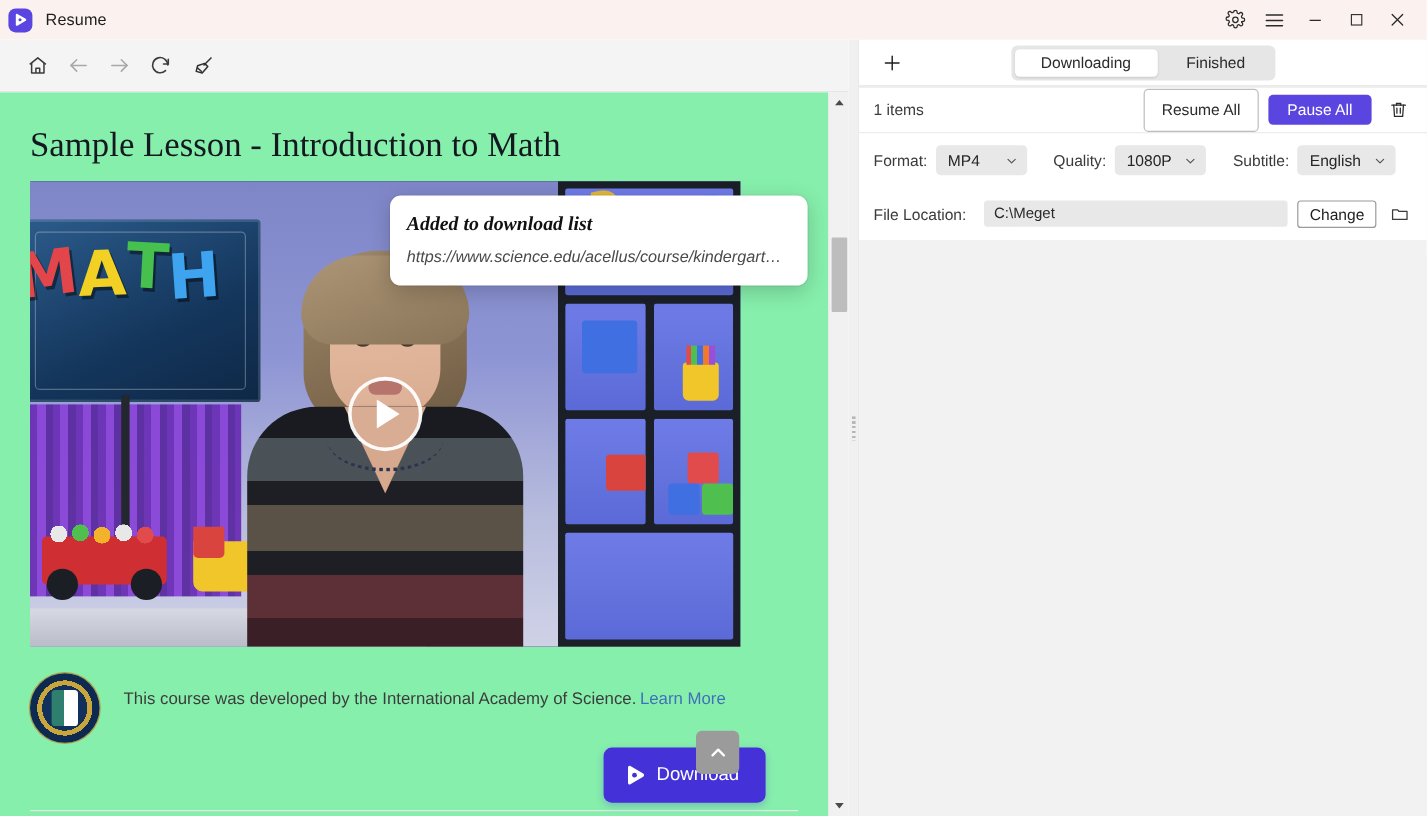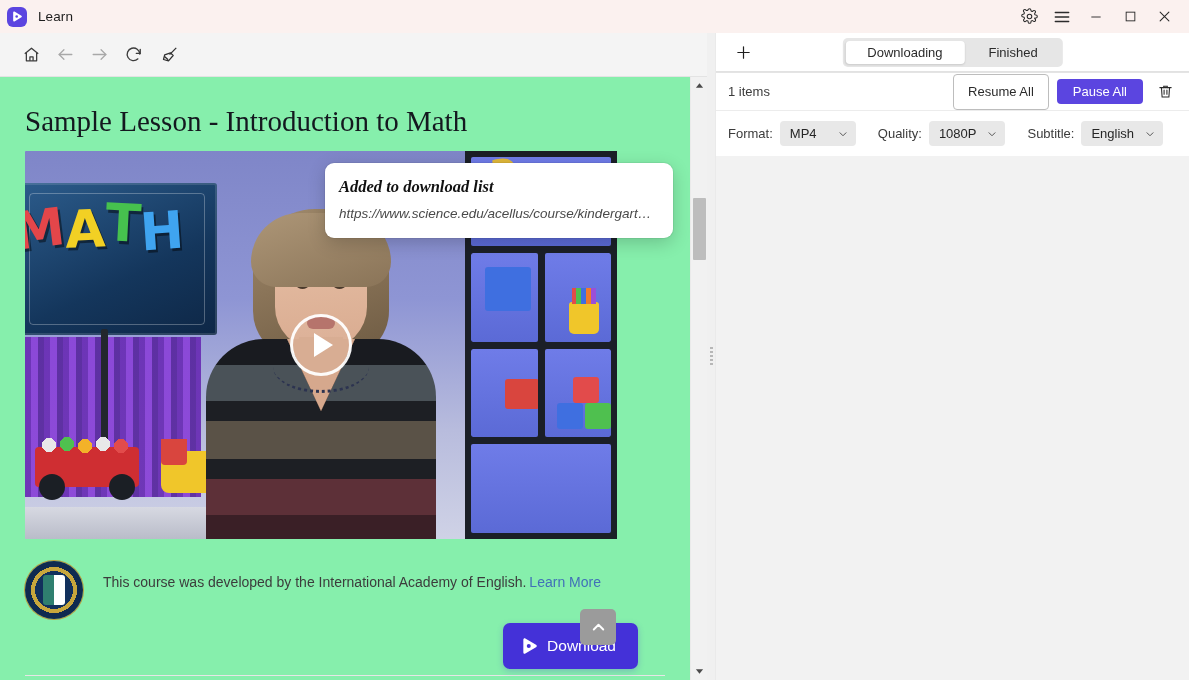--- a/index.html
+++ b/index.html
@@ -367,21 +367,21 @@
 
 <div class="app">
 
   <div class="titlebar">
     <div class="app-logo">
       <svg width="13" height="13" viewBox="0 0 24 24" aria-hidden="true">
         <path d="M4 4.5C4 3 5.2 2.2 6.4 2.9l12.8 7.5c1.2.7 1.2 2.5 0 3.2L6.4 21.1C5.2 21.8 4 21 4 19.5z" fill="#ffffff"></path>
         <circle cx="10.5" cy="12" r="2.4" fill="#5b45e0"></circle>
       </svg>
     </div>
-    <div class="app-title">Learn</div>
+    <div class="app-title">Resume</div>
     <div class="tb-spacer"></div>
 
     <div class="tb-btn gear">
       <svg width="17" height="17" viewBox="0 0 24 24" fill="none" stroke="currentColor" stroke-width="1.5">
         <circle cx="12" cy="12" r="3.2"></circle>
         <path d="M19.4 13.6a1.6 1.6 0 00.3 1.8l.1.1a2 2 0 11-2.8 2.8l-.1-.1a1.6 1.6 0 00-1.8-.3 1.6 1.6 0 00-1 1.5v.2a2 2 0 11-4 0v-.1a1.6 1.6 0 00-1-1.5 1.6 1.6 0 00-1.8.3l-.1.1a2 2 0 11-2.8-2.8l.1-.1a1.6 1.6 0 00.3-1.8 1.6 1.6 0 00-1.5-1H3a2 2 0 110-4h.1a1.6 1.6 0 001.5-1 1.6 1.6 0 00-.3-1.8l-.1-.1a2 2 0 112.8-2.8l.1.1a1.6 1.6 0 001.8.3H9a1.6 1.6 0 001-1.5V3a2 2 0 114 0v.1a1.6 1.6 0 001 1.5 1.6 1.6 0 001.8-.3l.1-.1a2 2 0 112.8 2.8l-.1.1a1.6 1.6 0 00-.3 1.8V9a1.6 1.6 0 001.5 1h.2a2 2 0 110 4h-.1a1.6 1.6 0 00-1.5 1z"></path>
       </svg>
     </div>
     <div class="tb-btn">
       <svg width="18" height="18" viewBox="0 0 24 24" stroke="currentColor" stroke-width="1.7" stroke-linecap="round">
@@ -512,21 +512,21 @@
             </div>
 
             <div class="play-btn">
                 <i></i>
               </div>
           </div>
 
           <div class="credit-row">
             <div class="seal"></div>
             <div class="credit-text">
-              <span>This course was developed by the International Academy of English.</span><a href="#">Learn More</a>
+              <span>This course was developed by the International Academy of Science.</span><a href="#">Learn More</a>
             </div>
           </div>
 
           <div class="dl-row">
             <button class="dl-btn">
               <span class="glyph">
                 <svg width="20" height="20" viewBox="0 0 24 24" aria-hidden="true">
                   <path d="M4 4.5C4 3 5.2 2.2 6.4 2.9l12.8 7.5c1.2.7 1.2 2.5 0 3.2L6.4 21.1C5.2 21.8 4 21 4 19.5z" fill="#ffffff"></path>
                   <circle cx="10.5" cy="12" r="2.4" fill="#4431d8"></circle>
                 </svg>
@@ -620,16 +620,26 @@
 
           <span class="fl">Subtitle:</span>
           <div class="select" style="margin-right:0;">
             <span>English</span>
             <svg width="12" height="12" viewBox="0 0 24 24" fill="none" stroke="#555" stroke-width="2" stroke-linecap="round" stroke-linejoin="round">
                 <path d="M6 9.5l6 6 6-6"></path>
               </svg>
           </div>
         </div>
 
+        <div class="footer-row3">
+          <span class="fl">File Location:</span>
+          <input class="path-input" type="text" readonly="" value="C:\Meget" style="">
+          <button class="btn-change">Change</button>
+          <div class="folder-btn">
+            <svg width="17" height="17" viewBox="0 0 24 24" fill="none" stroke="currentColor" stroke-width="1.5" stroke-linejoin="round">
+              <path d="M3.5 6.8h6l1.6 2h9.4v9.4H3.5z"></path>
+            </svg>
+          </div>
+        </div>
       </div>
     </div>
   </div>
 </div>
 
 </body></html>

